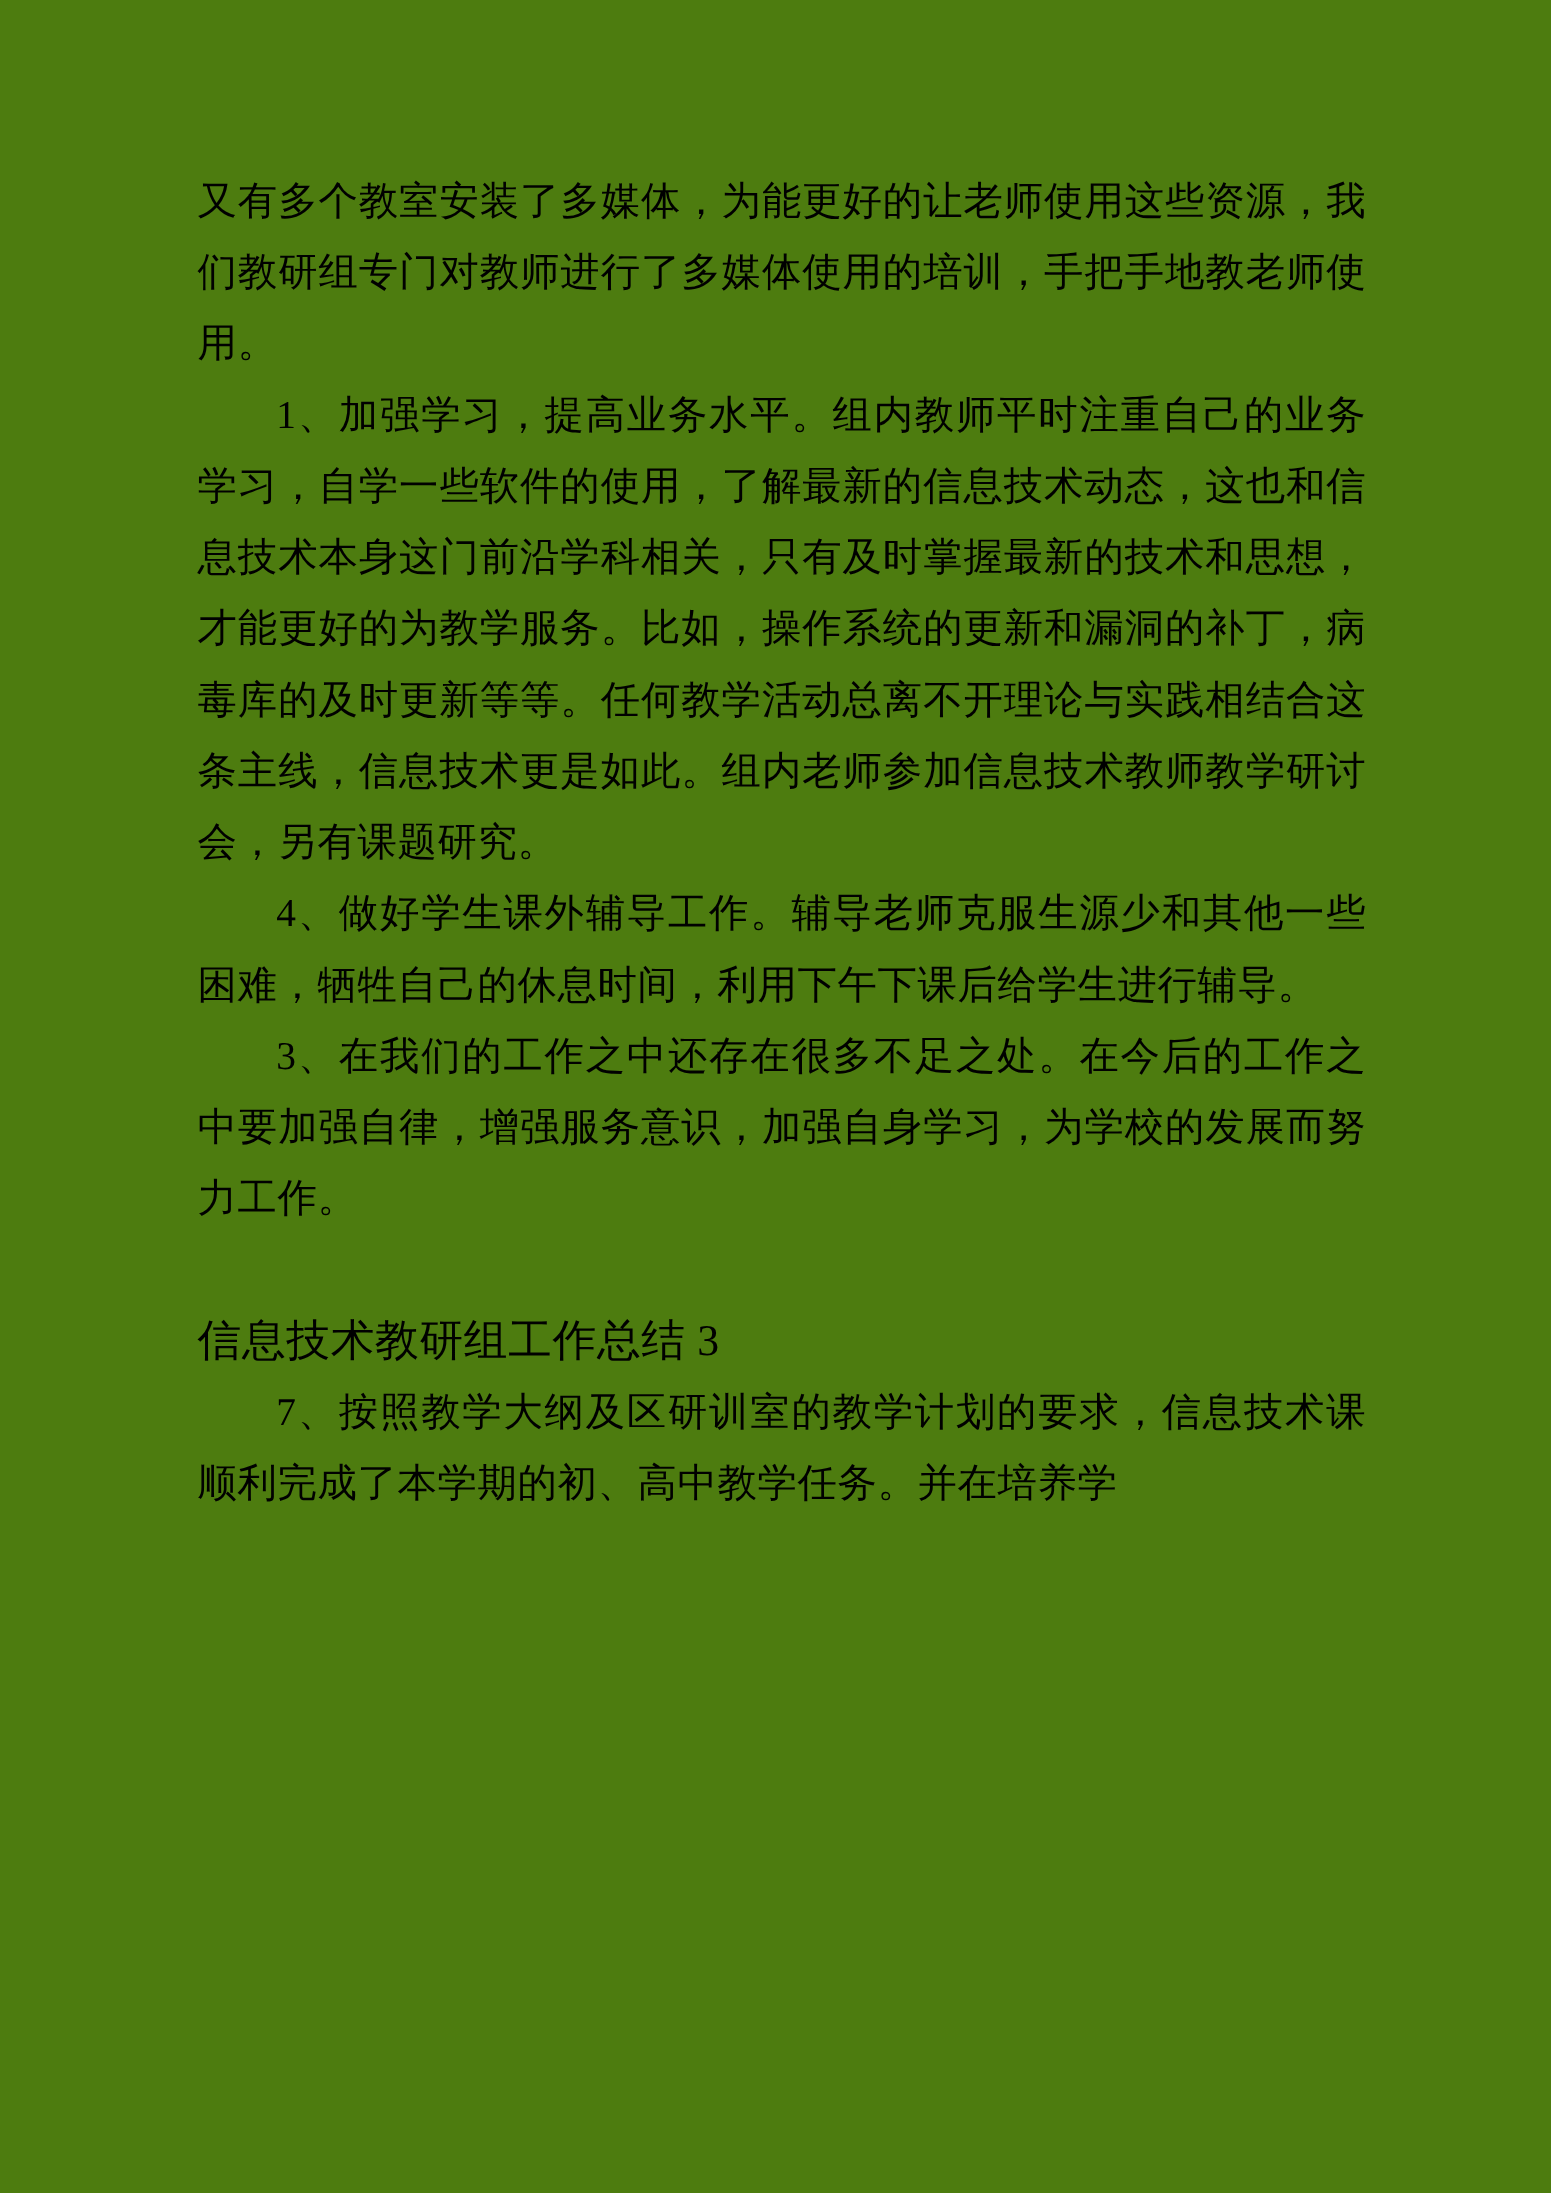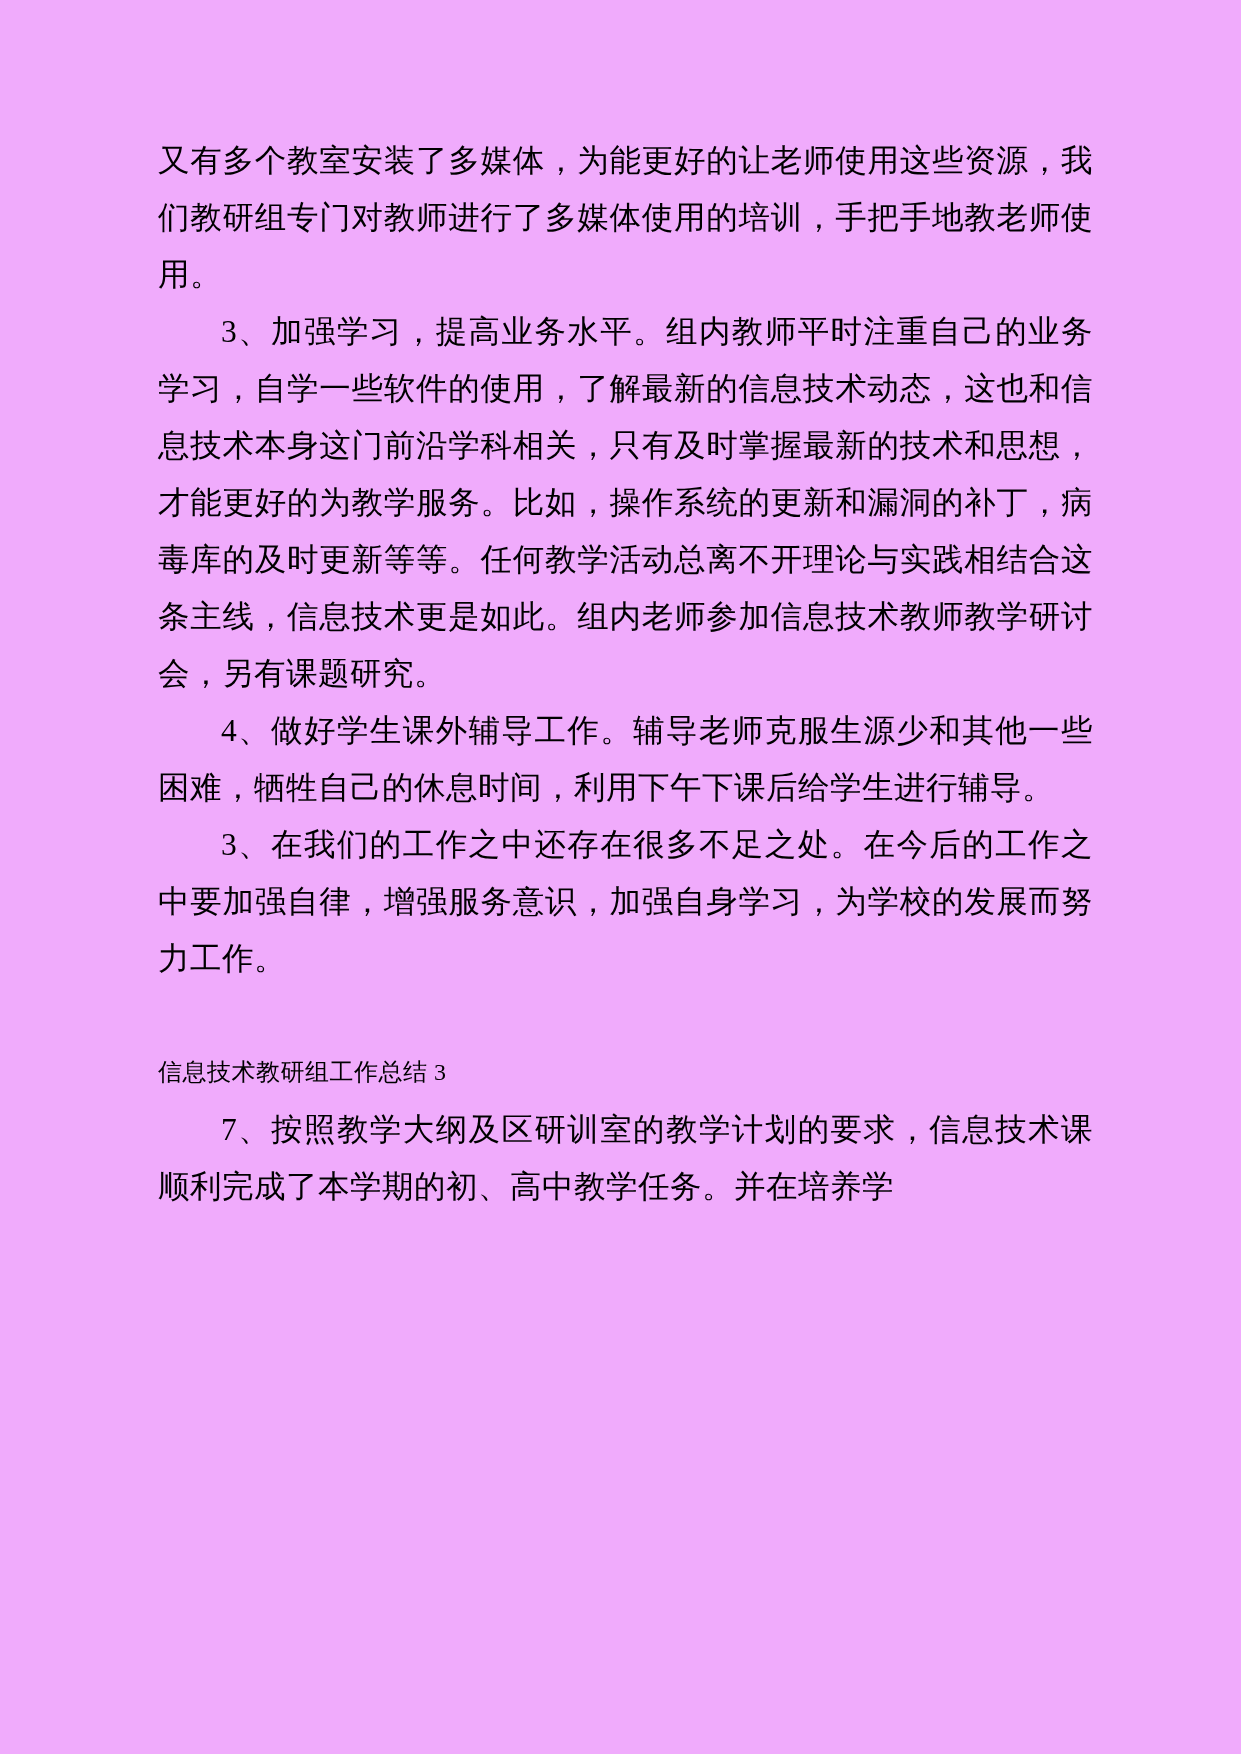--- a/index.html
+++ b/index.html
@@ -11,56 +11,56 @@
     width: 1241px;
     height: 1754px;
     font-family: "Liberation Serif", serif;
     color: #000000;
   }
   .page {
     box-sizing: border-box;
     width: 1241px;
     height: 1754px;
     padding: 132px 148px 80px 158px;
-    background: #f0abfc;
+    background: #4d7c0f;
   }
   .doc-body {
     font-size: 31.5px;
     line-height: 57px;
     letter-spacing: 0.5px;
     text-align: justify;
     text-justify: inter-ideograph;
   }
   p.para {
     margin: 0 0 0 0;
     text-indent: 2em;
   }
   p.para.noindent {
     text-indent: 0;
   }
   .heading {
     margin: 0;
-    font-size: 24px;
+    font-size: 35px;
     line-height: 57px;
     letter-spacing: 0.5px;
     text-indent: 0;
   }
   .spacer-lg {
     height: 57px;
   }
 </style>
 </head>
 <body>
 
 <div class="page">
   <div class="doc-body">
 
     <p class="para noindent">又有多个教室安装了多媒体，为能更好的让老师使用这些资源，我们教研组专门对教师进行了多媒体使用的培训，手把手地教老师使用。</p>
 
-    <p class="para">3、加强学习，提高业务水平。组内教师平时注重自己的业务学习，自学一些软件的使用，了解最新的信息技术动态，这也和信息技术本身这门前沿学科相关，只有及时掌握最新的技术和思想，才能更好的为教学服务。比如，操作系统的更新和漏洞的补丁，病毒库的及时更新等等。任何教学活动总离不开理论与实践相结合这条主线，信息技术更是如此。组内老师参加信息技术教师教学研讨会，另有课题研究。</p>
+    <p class="para">1、加强学习，提高业务水平。组内教师平时注重自己的业务学习，自学一些软件的使用，了解最新的信息技术动态，这也和信息技术本身这门前沿学科相关，只有及时掌握最新的技术和思想，才能更好的为教学服务。比如，操作系统的更新和漏洞的补丁，病毒库的及时更新等等。任何教学活动总离不开理论与实践相结合这条主线，信息技术更是如此。组内老师参加信息技术教师教学研讨会，另有课题研究。</p>
 
     <p class="para">4、做好学生课外辅导工作。辅导老师克服生源少和其他一些困难，牺牲自己的休息时间，利用下午下课后给学生进行辅导。</p>
 
     <p class="para">3、在我们的工作之中还存在很多不足之处。在今后的工作之中要加强自律，增强服务意识，加强自身学习，为学校的发展而努力工作。</p>
 
     <div class="spacer-lg"></div>
 
     <p class="heading">信息技术教研组工作总结 3</p>
 
 

